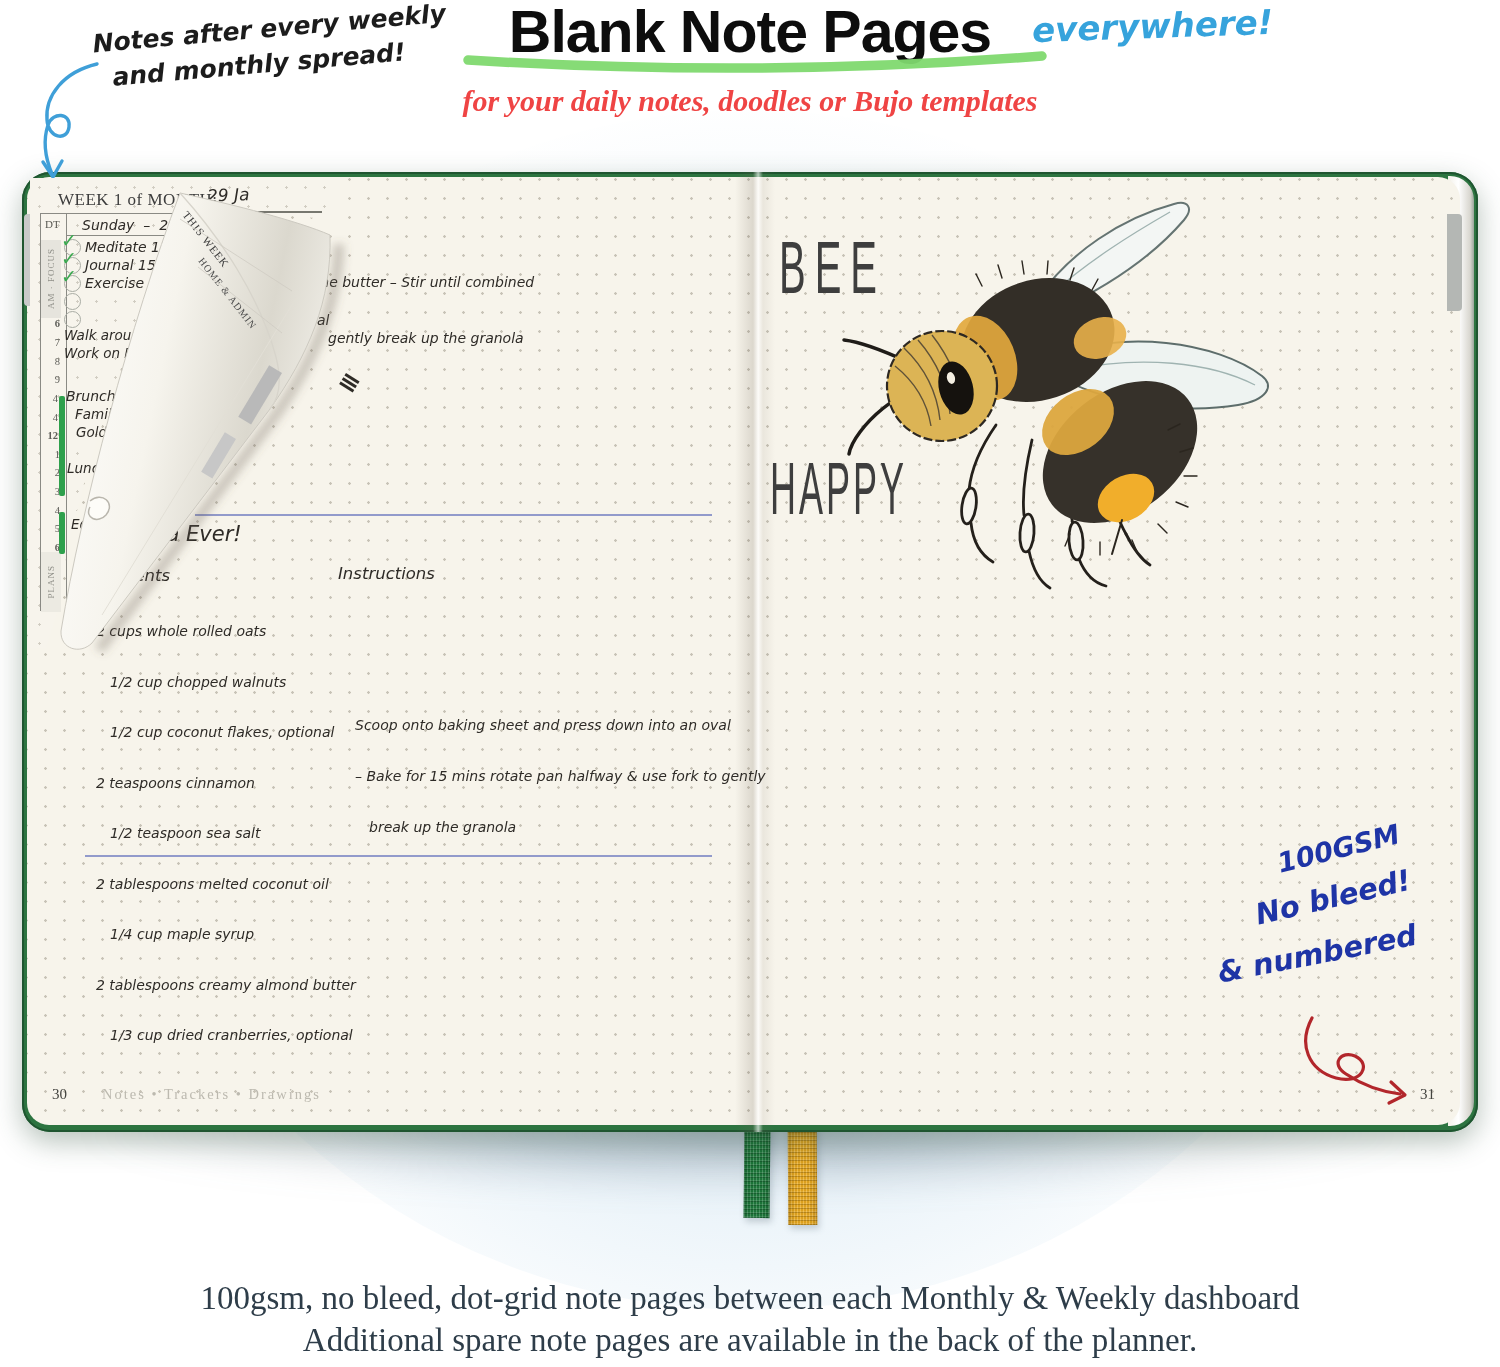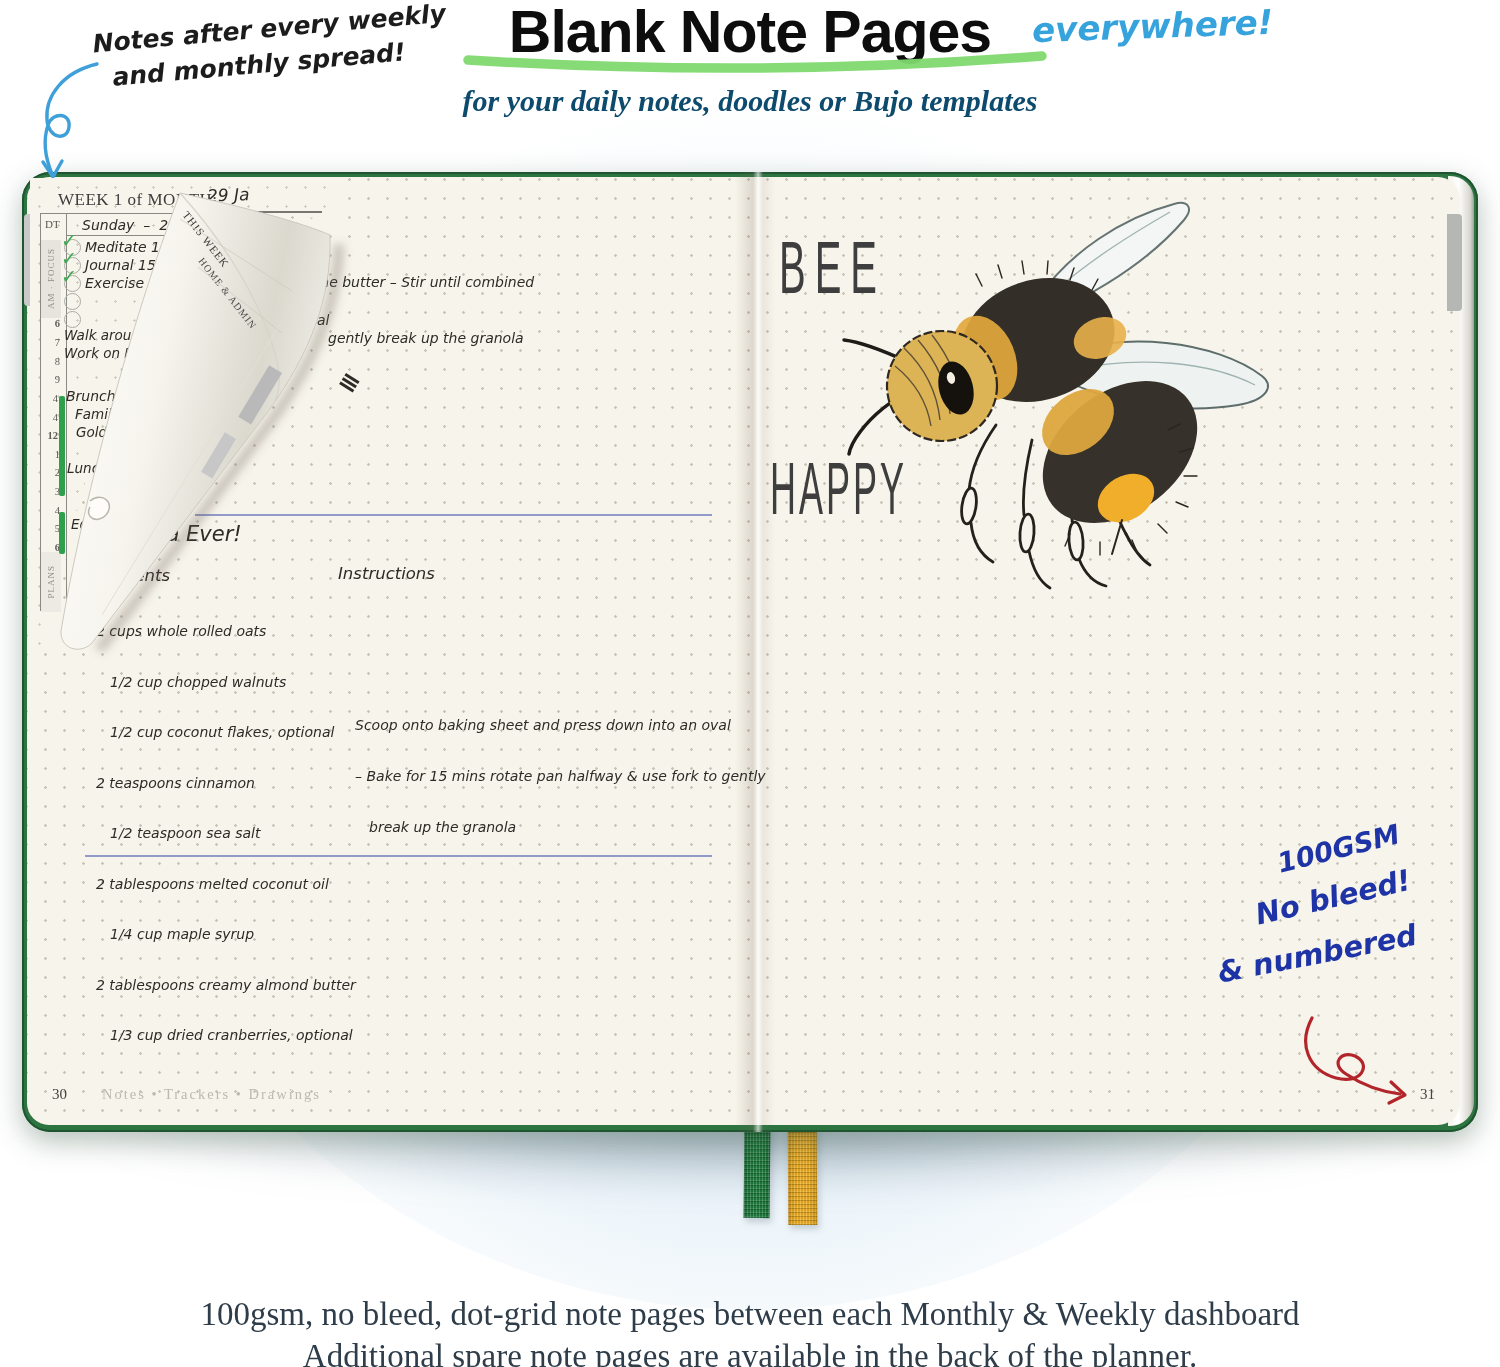--- a/index.html
+++ b/index.html
@@ -10,21 +10,21 @@
   .backdrop{left:110px;top:110px;width:1280px;height:1200px;border-radius:50%;
     background:radial-gradient(ellipse at 50% 55%, #e2edf5 0%, #eaf3f9 45%, rgba(244,249,252,0.6) 62%, rgba(255,255,255,0) 72%);z-index:0;}
   .book-shadow{left:70px;top:1075px;width:1360px;height:120px;border-radius:50%;
     background:radial-gradient(ellipse, rgba(72,96,114,0.38) 0%, rgba(72,96,114,0) 70%);filter:blur(14px);z-index:1;}
   
   .hl-title{left:455px;top:-2px;width:590px;text-align:center;font-size:59px;font-weight:bold;
     letter-spacing:-1px;color:#0d0d0d;z-index:5;}
   .hl-tag{left:1032px;top:6px;font-size:34px;font-weight:bold;font-style:italic;color:#36a3dc;
     transform:rotate(-2deg);font-family:"DejaVu Sans",sans-serif;z-index:5;}
   .hl-sub{left:0;top:84px;width:1500px;text-align:center;font-size:30px;font-weight:bold;font-style:italic;
-    font-family:"Liberation Serif",serif;color:#0c4a6e;z-index:5;}
+    font-family:"Liberation Serif",serif;color:#ef4444;z-index:5;}
   .anno{font-family:"DejaVu Sans",sans-serif;font-style:italic;font-weight:bold;color:#1c1c1c;z-index:5;}
   .anno1{left:92px;top:14px;font-size:25px;transform:rotate(-5deg);}
   .anno2{left:112px;top:50px;font-size:25px;transform:rotate(-5deg);}
   
   .book{left:22px;top:172px;width:1456px;height:960px;background:#2c7440;border-radius:28px;
     box-shadow:0 10px 28px rgba(50,80,60,0.35), inset 0 0 0 2px #1f5530;z-index:3;}
   .stackband{position:absolute;right:4px;top:4px;bottom:6px;width:26px;border-radius:0 24px 24px 0;
     background:linear-gradient(90deg,#f3f1e9,#ffffff 40%,#d8d6cf 85%,#9aa69b);}
   .pages{position:absolute;left:5px;top:5px;right:18px;bottom:7px;background:#f7f4eb;border-radius:22px;
     background-image:radial-gradient(rgba(122,115,96,0.38) 1.1px, rgba(0,0,0,0) 1.5px);
@@ -61,21 +61,21 @@
   .pgnum{font-family:"Liberation Serif",serif;font-size:15px;color:#43433f;z-index:6;}
   .pgfoot{font-family:"Liberation Serif",serif;font-size:14.5px;color:#bcb9af;letter-spacing:2px;z-index:6;}
   
   .ribbon{position:absolute;z-index:2;}
   .ribbon .fabric{width:100%;height:100%;
     background-image:repeating-linear-gradient(0deg, rgba(0,0,0,0.18) 0 1px, rgba(255,255,255,0.12) 1px 2px, rgba(0,0,0,0) 2px 4px),
                      repeating-linear-gradient(90deg, rgba(255,255,255,0.18) 0 1px, rgba(0,0,0,0.06) 1px 3px);
     box-shadow:inset 0 8px 8px rgba(0,0,0,0.28), 2px 4px 6px rgba(70,90,105,0.25);}
   
   .caption{left:0;width:1500px;text-align:center;font-family:"Liberation Serif",serif;
-    font-size:33px;color:#2e3d49;z-index:5;margin-top:16px;}
+    font-size:33px;color:#2e3d49;z-index:5;}
   svg{position:absolute;overflow:visible;}
 </style>
 </head>
 <body>
 
 <div id="stage">
 
   <div class="abs backdrop"></div>
   <div class="abs book-shadow"></div>
 

